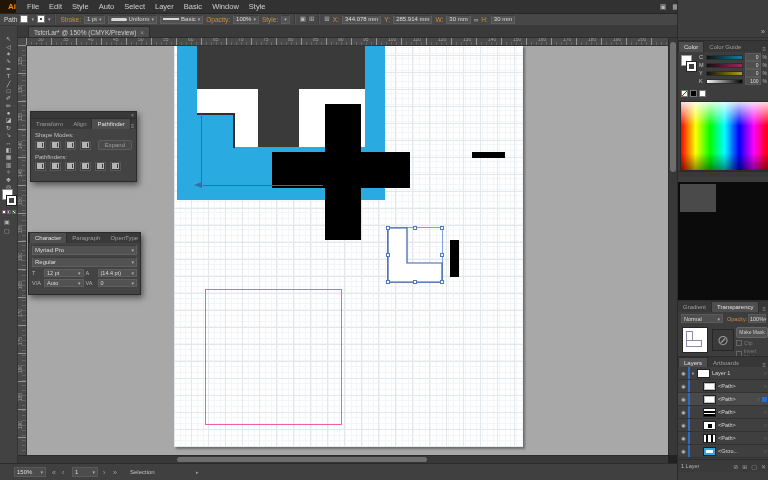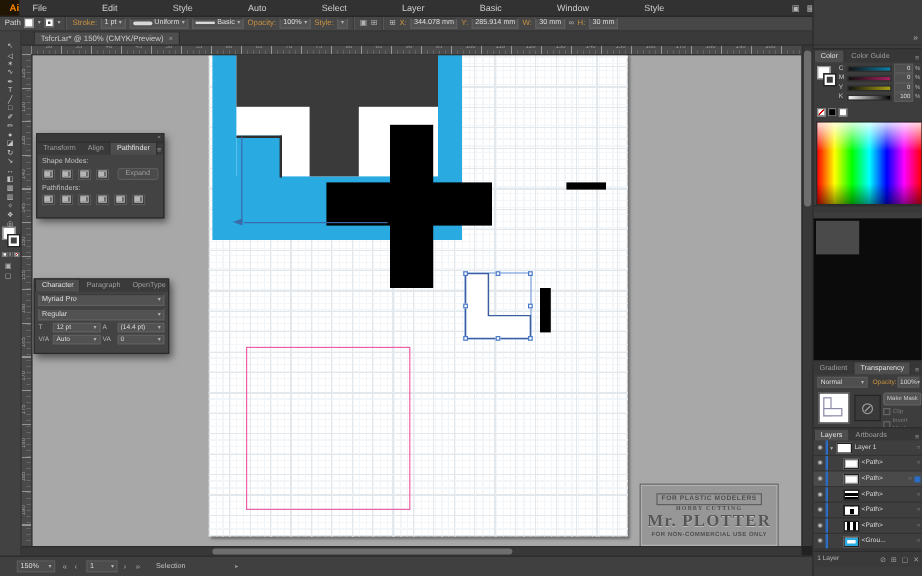--- a/index.html
+++ b/index.html
@@ -5,21 +5,21 @@
   html,body{margin:0;padding:0;background:#222;}
   #app{position:relative;width:768px;height:480px;overflow:hidden;
        font-family:"Liberation Sans","DejaVu Sans",sans-serif;
        -webkit-font-smoothing:antialiased;user-select:none;}
 
   
   #menubar{position:absolute;left:0;top:0;width:768px;height:13px;background:#323232;
            display:flex;align-items:center;z-index:40;border-bottom:1px solid #262626;}
   #ai-logo{width:16px;height:13px;background:#211503;color:#ff8a00;font-weight:bold;
            font-size:8px;line-height:13px;text-align:right;flex:0 0 auto;}
-  #menus{display:flex;align-items:center;margin-left:6px;gap:36px;}
+  #menus{display:flex;align-items:center;margin-left:6px;}
   .menu-item{color:#cfcfcf;font-size:7.5px;padding:0 5px;line-height:13px;cursor:default;}
   #menubar-right{position:absolute;right:2px;top:0;height:13px;display:flex;align-items:center;gap:6px;}
   .mb-icon{color:#b5b5b5;font-size:7px;}
   #workspace-switcher{color:#cfcfcf;font-size:7px;display:flex;align-items:center;gap:2px;}
   .win-btn{color:#cfcfcf;font-size:7px;padding:0 2px;}
 
   
   #controlbar{position:absolute;left:0;top:13px;width:768px;height:13px;background:#474747;
               border-bottom:1px solid #383838;display:flex;align-items:center;gap:3px;
               padding-left:4px;z-index:39;box-sizing:border-box;}
@@ -419,26 +419,20 @@
       <span class="handle" style="left:-2px;top:-2px;"></span>
       <span class="handle" style="left:25px;top:-2px;"></span>
       <span class="handle" style="right:-2px;top:-2px;"></span>
       <span class="handle" style="left:-2px;top:25px;"></span>
       <span class="handle" style="right:-2px;top:25px;"></span>
       <span class="handle" style="left:-2px;bottom:-2px;"></span>
       <span class="handle" style="left:25px;bottom:-2px;"></span>
       <span class="handle" style="right:-2px;bottom:-2px;"></span>
     </div>
 
-    <div id="watermark" class="shape">
-      <div id="wm-line1">FOR PLASTIC MODELERS</div>
-      <div id="wm-line2">HOBBY CUTTING</div>
-      <div id="wm-line3">Mr. PLOTTER</div>
-      <div id="wm-line4">FOR NON-COMMERCIAL USE ONLY</div>
-    </div>
 
     <div id="ruler-corner"></div>
     <div id="hruler">
         <span class="rn" style="left: 12px;">30</span>
         <span class="rn" style="left: 37px;">35</span>
         <span class="rn" style="left: 62px;">40</span>
         <span class="rn" style="left: 87px;">45</span>
         <span class="rn" style="left: 112px;">50</span>
         <span class="rn" style="left: 137px;">55</span>
         <span class="rn" style="left: 162px;">60</span>

